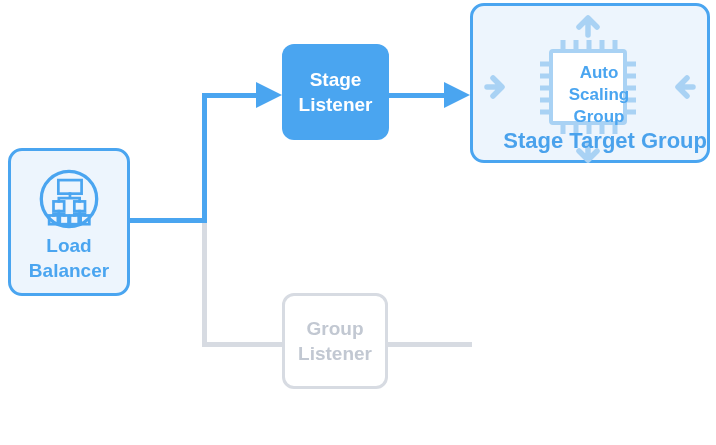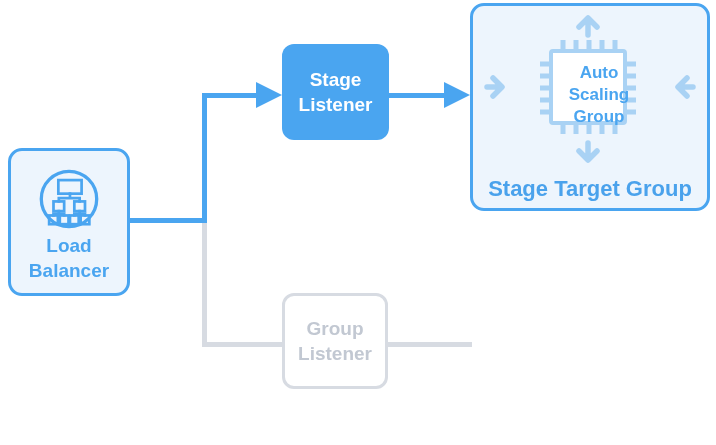--- a/index.html
+++ b/index.html
@@ -59,32 +59,32 @@
   .node.listener.prod {
     left: 282px; top: 293px; width: 106px;
     background: #ffffff; color: #C2C8D2;
     border: 3px solid #D7DBE2;
   }
 
   .node.target {
     border-radius: 14px;
   }
   .node.target.stage {
-    left: 470px; top: 3px; width: 240px; height: 208px;
+    left: 470px; top: 3px; width: 240px; height: 160px;
     background: #EDF5FD;
     border: 3px solid #4AA5F0;
   }
   .node.target.prod {
     left: 471px; top: 249px; width: 238px; height: 191px;
     background: #ffffff;
     border: 3px solid #D9DDE3;
   }
   .target-label {
     position: absolute; left: 0; right: 0;
-    text-align: center;
+    text-align: right;
     font-size: 22px; font-weight: 700;
   }
   .target.stage .target-label { bottom: 6px; color: #4AA2EC; }
   .target.prod  .target-label { bottom: 10px; color: #C2C8D2; font-size: 21px; }
 
   
   .asg-icon-wrap {
     position: absolute; left: 11px; top: 8px;
     width: 212px; height: 150px;
   }

